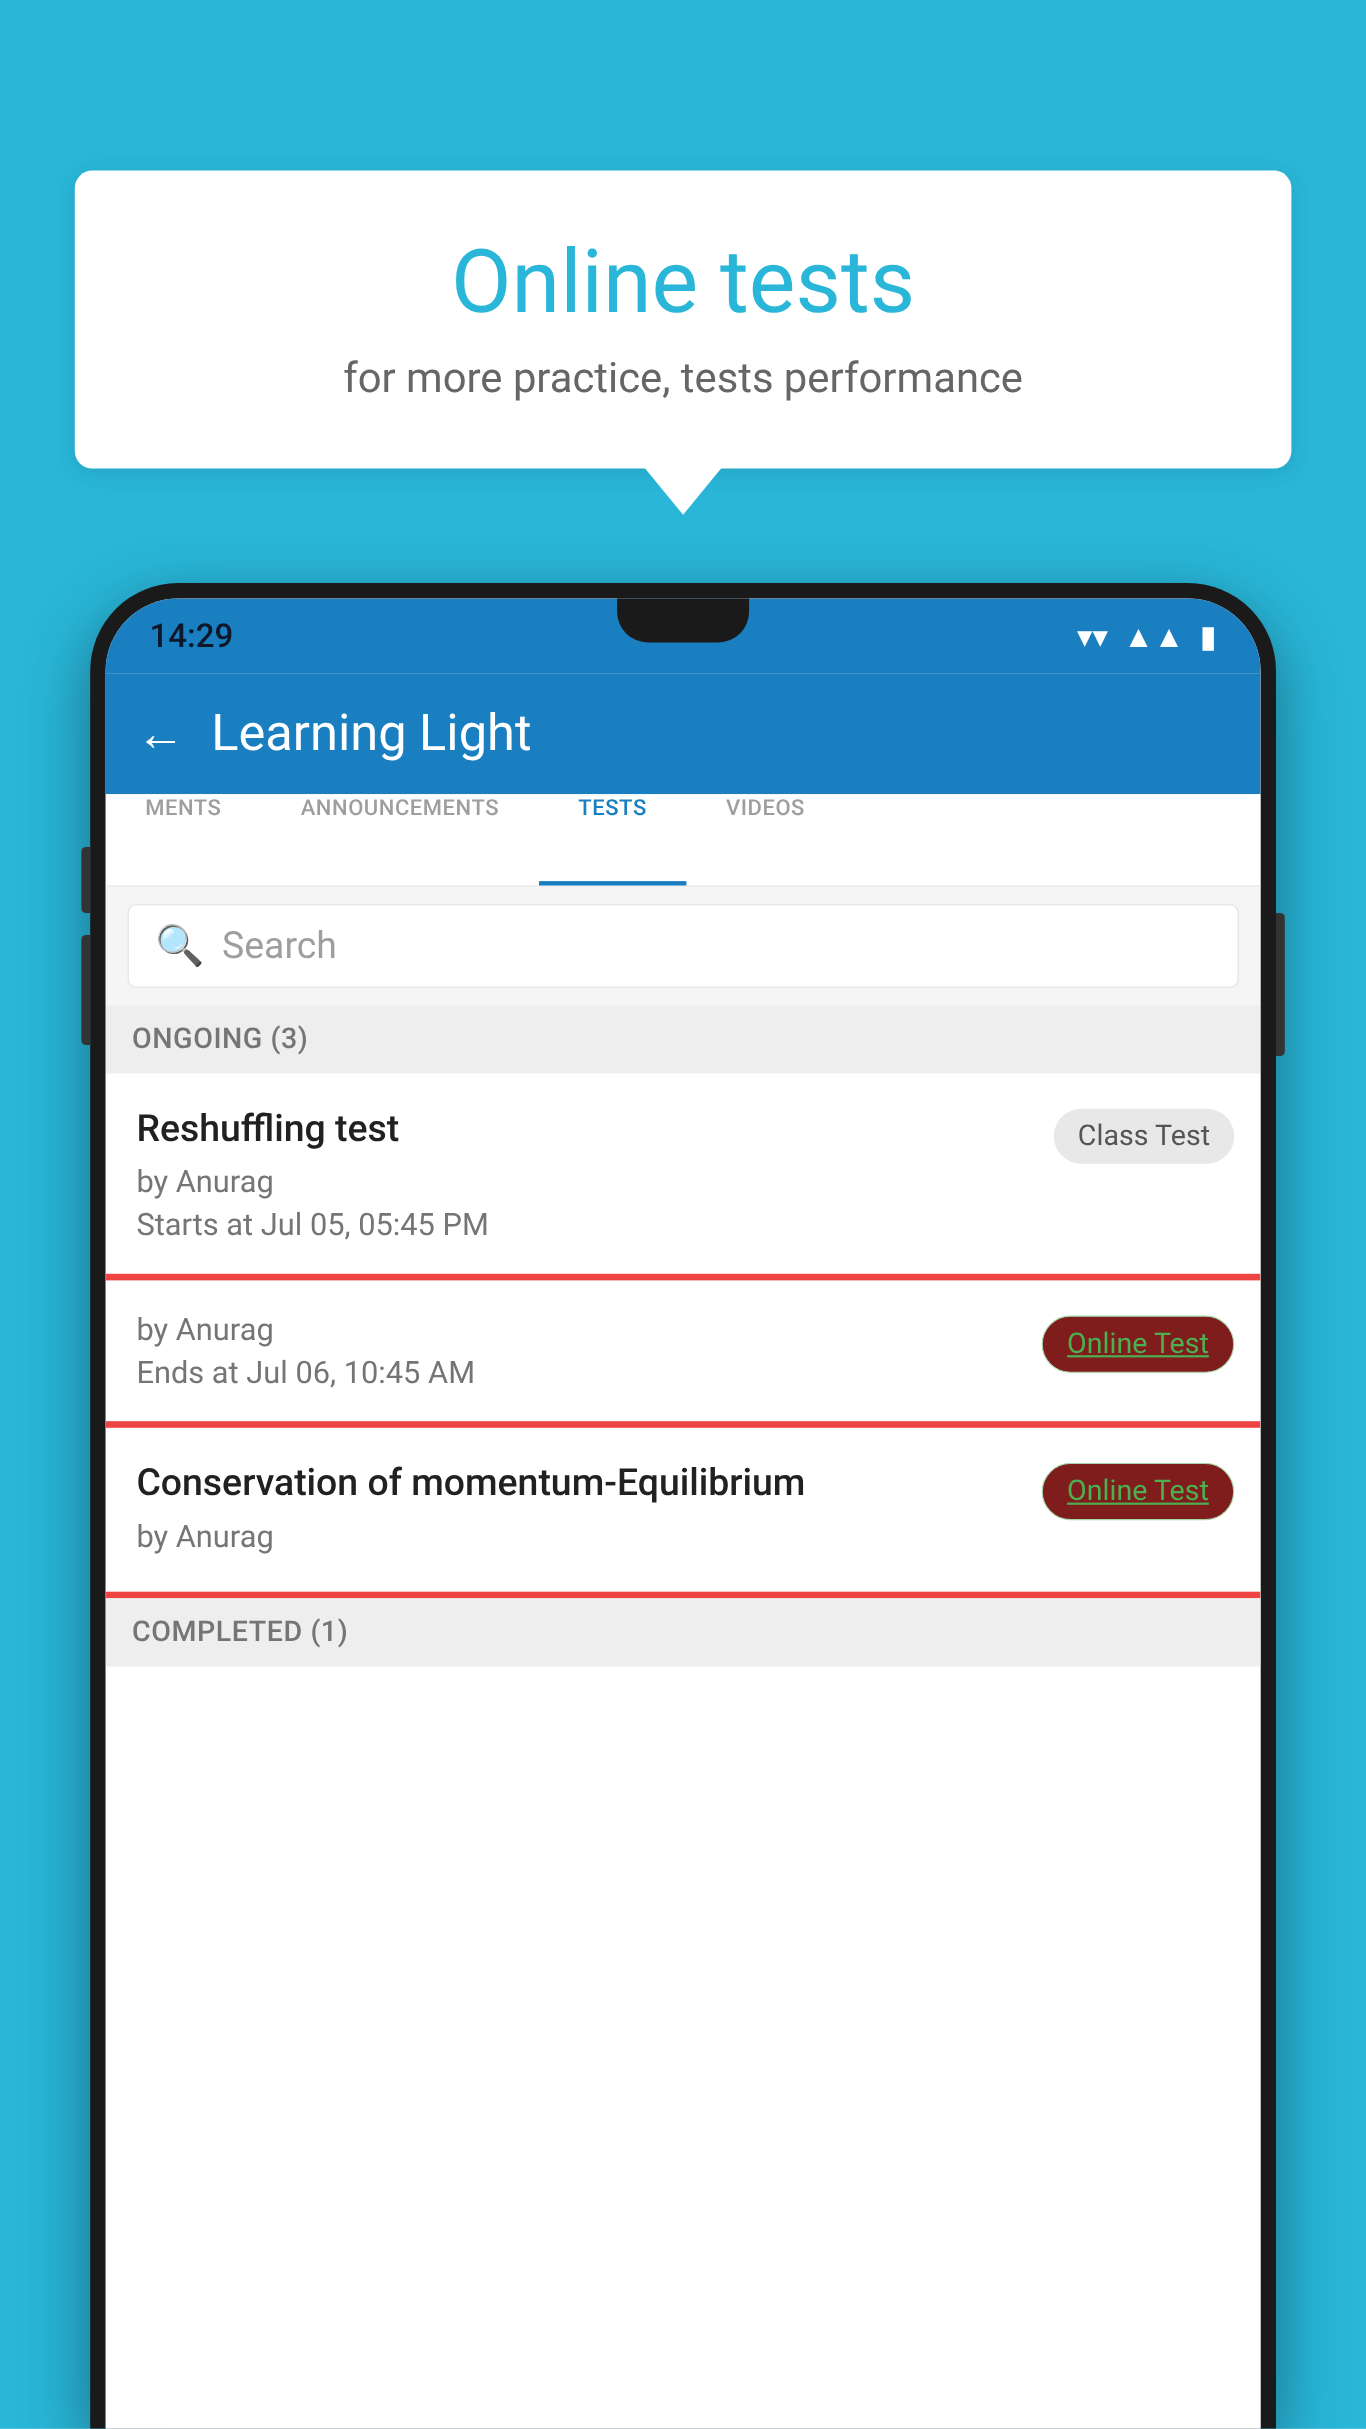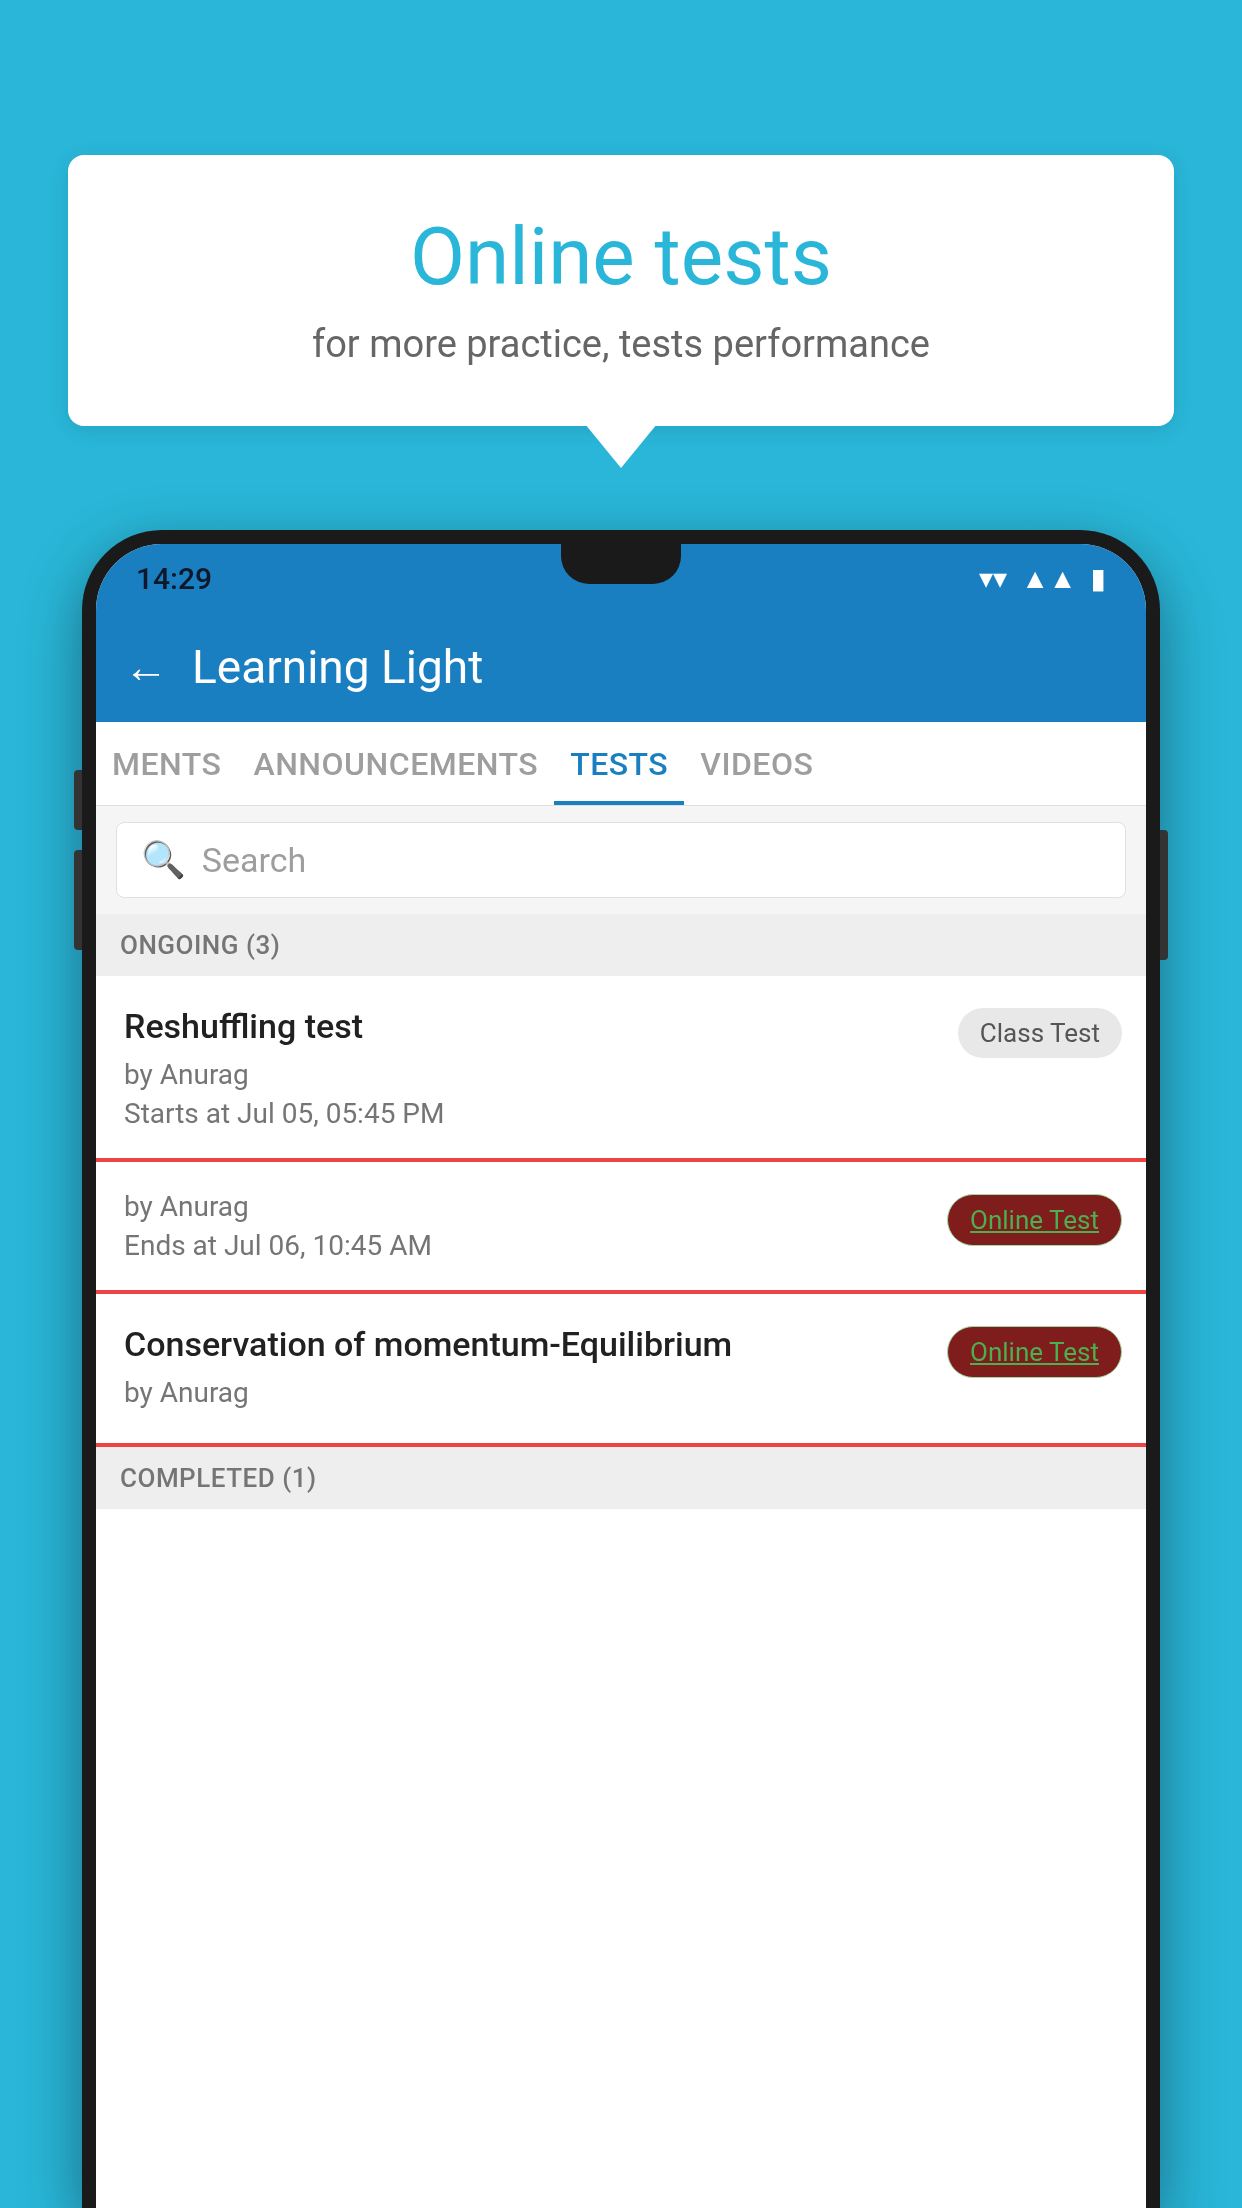--- a/index.html
+++ b/index.html
@@ -136,25 +136,25 @@
     
     .tabs-bar {
       background: white;
       height: 84px;
       display: flex;
       align-items: flex-end;
       flex-shrink: 0;
       border-bottom: 1px solid #e0e0e0;
     }
     .tab {
-      padding: 0 16px;
+      padding: 0 36px;
       height: 100%;
       display: flex;
-      align-items: center;
-      font-size: 32px;
+      align-items: flex-start;
+      font-size: 20px;
       font-weight: 500;
       color: #9e9e9e;
       letter-spacing: 0.5px;
       cursor: pointer;
       position: relative;
     }
     .tab.active {
       color: #1a7fc1;
     }
     .tab.active::after {
@@ -207,21 +207,21 @@
     
     .tests-list {
       background: white;
       flex: 1;
       overflow: hidden;
     }
 
     
     .test-item {
       padding: 28px 24px 28px 28px;
-      border-bottom: 4px solid #ef4444;
+      border-bottom: 6px solid #ef4444;
       display: flex;
       align-items: flex-start;
       justify-content: space-between;
       gap: 16px;
     }
     .test-info {
       flex: 1;
     }
     .test-title {
       font-size: 34px;

